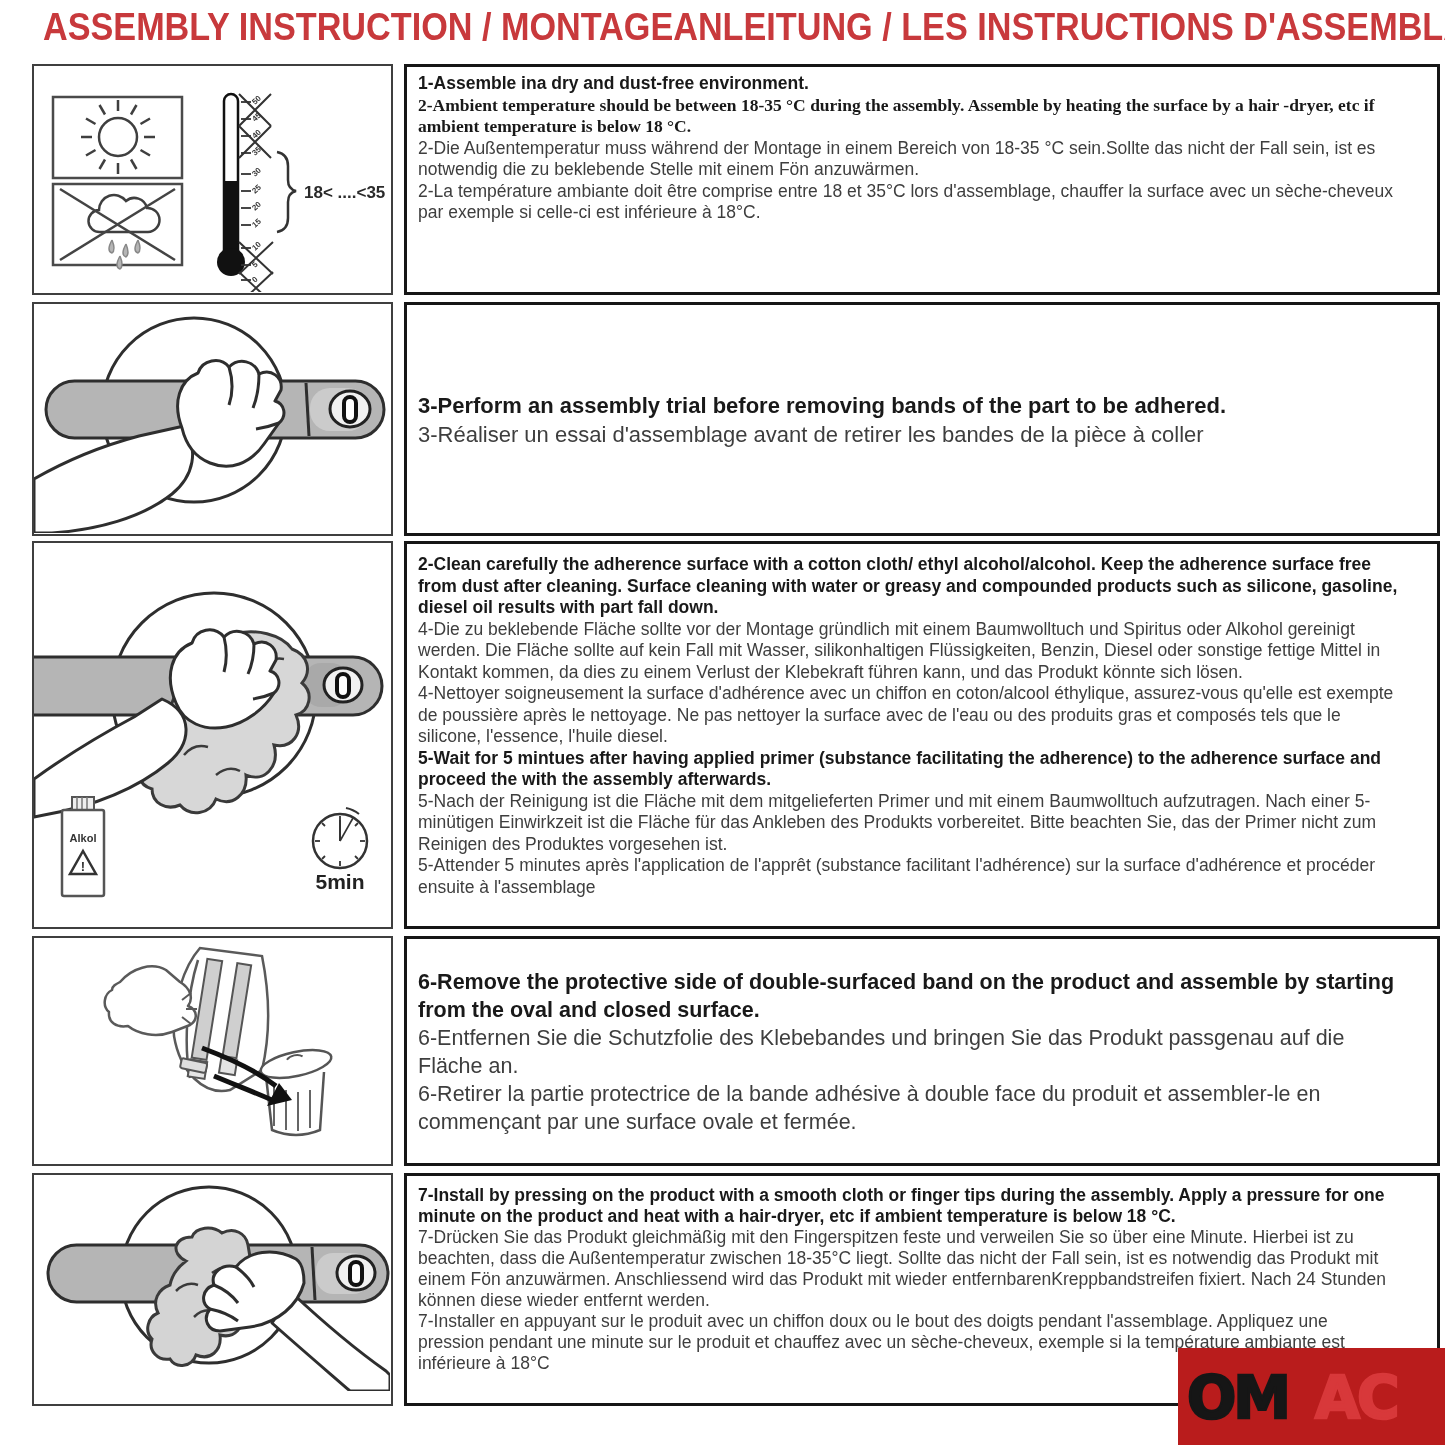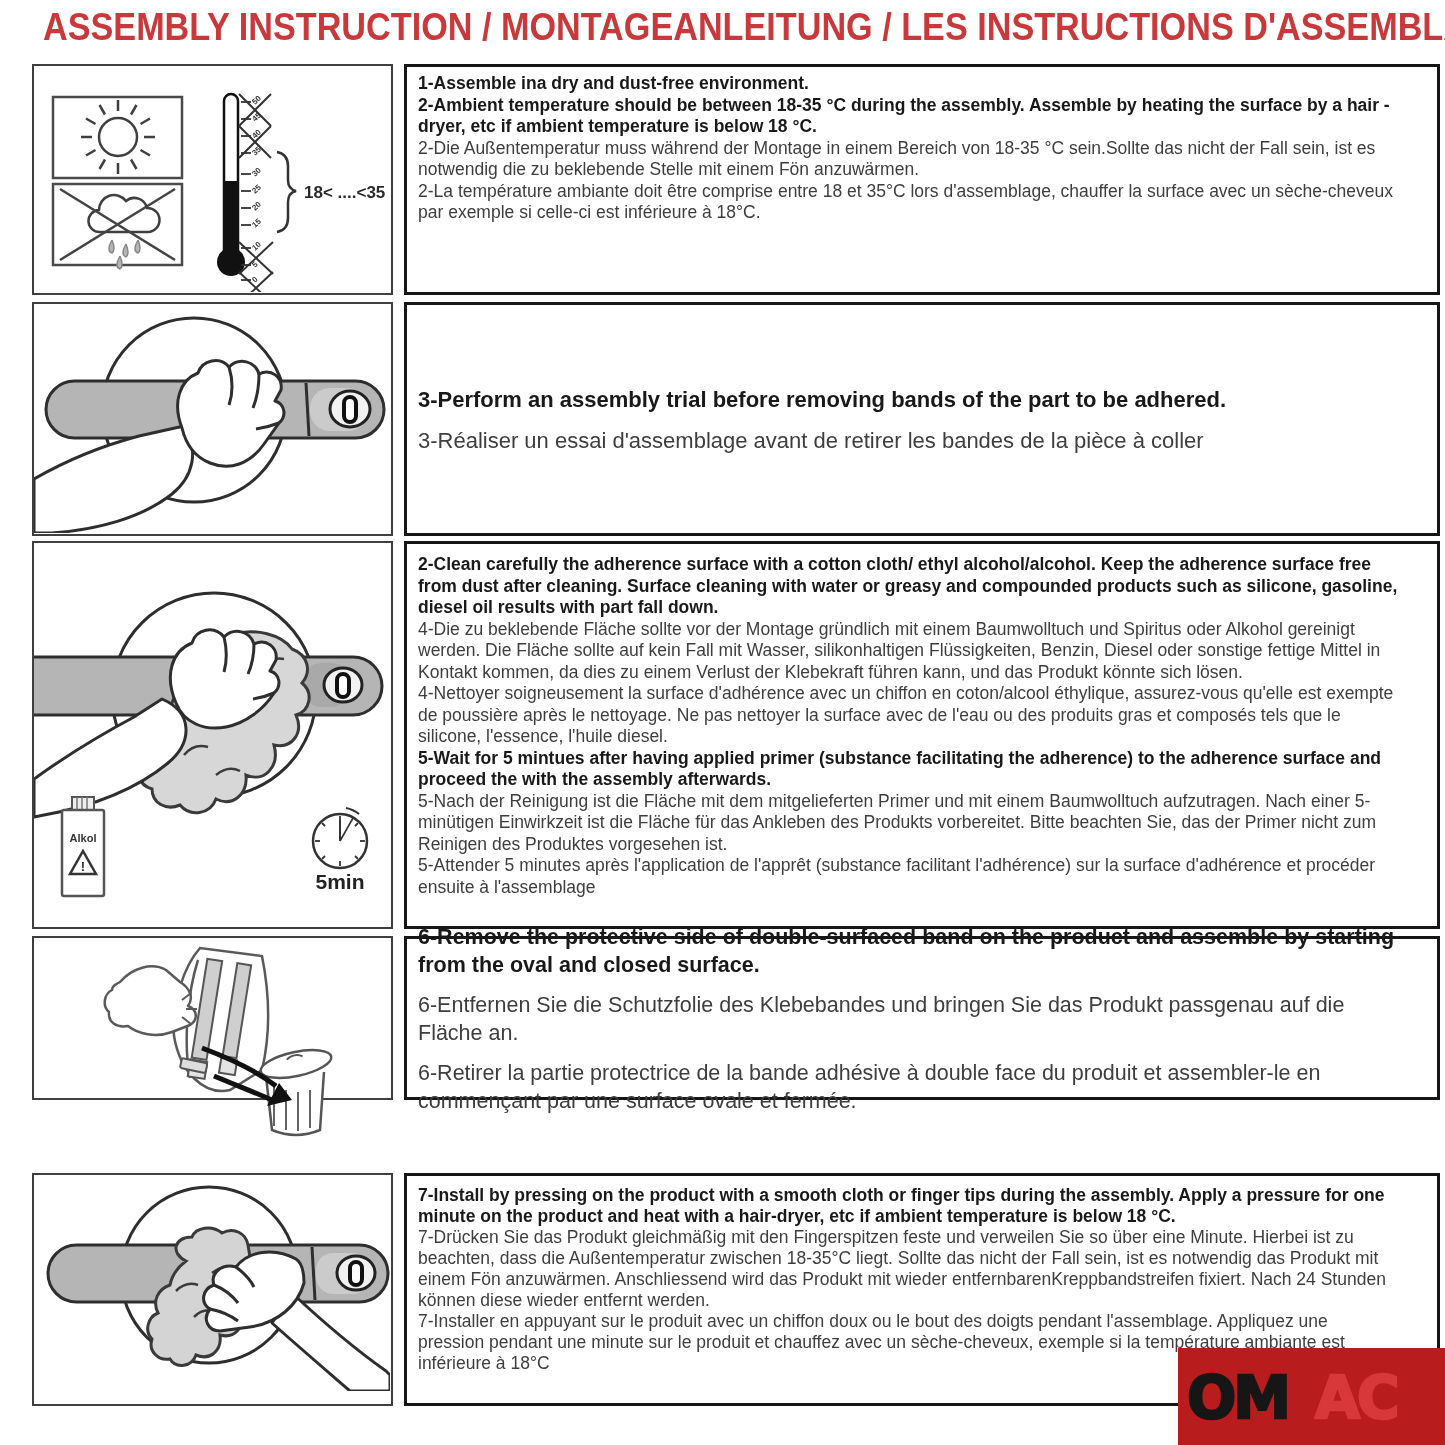--- a/index.html
+++ b/index.html
@@ -10,31 +10,31 @@
          color:#c8393c;white-space:nowrap;letter-spacing:0;
          transform:scaleX(0.90);transform-origin:0 0;}
 
   .illus{position:absolute;left:32px;width:361px;background:#fff;
          border:2.5px solid #3f3f3f;box-sizing:border-box;}
   .textbox{position:absolute;left:404px;width:1036px;background:#fff;
          border:3px solid #161616;box-sizing:border-box;
          padding:6px 39px 4px 11px;color:#3e3e3e;}
   .textbox p{margin:0;}
   p.b{font-weight:bold;color:#191919;}
-  .gap{margin-top:26px;}
+  .gap{margin-top:26px;font-family:Liberation Serif, serif;}
   .gap-sm{margin-top:12px;}
-  .vcenter{display:flex;flex-direction:column;justify-content:center;gap:12px;}
+  .vcenter{display:flex;flex-direction:column;justify-content:center;}
 
   .s-small{font-size:17.5px;line-height:21.5px;}
   .s-big{font-size:22px;line-height:29px;}
 
   .r1{top:64px;height:231px;}
   .r2{top:302px;height:234px;}
   .r3{top:541px;height:388px;}
-  .r4{top:936px;height:164px;}
+  .r4{top:936px;height:230px;}
   .r5{top:1173px;height:233px;}
 
   .illus svg{display:block;}
 
   .logo{position:absolute;left:1178px;top:1348px;width:267px;height:97px;
         background:#b91c1c;display:flex;align-items:center;justify-content:center;z-index:5;}
 </style>
 </head>
 <body>
 

